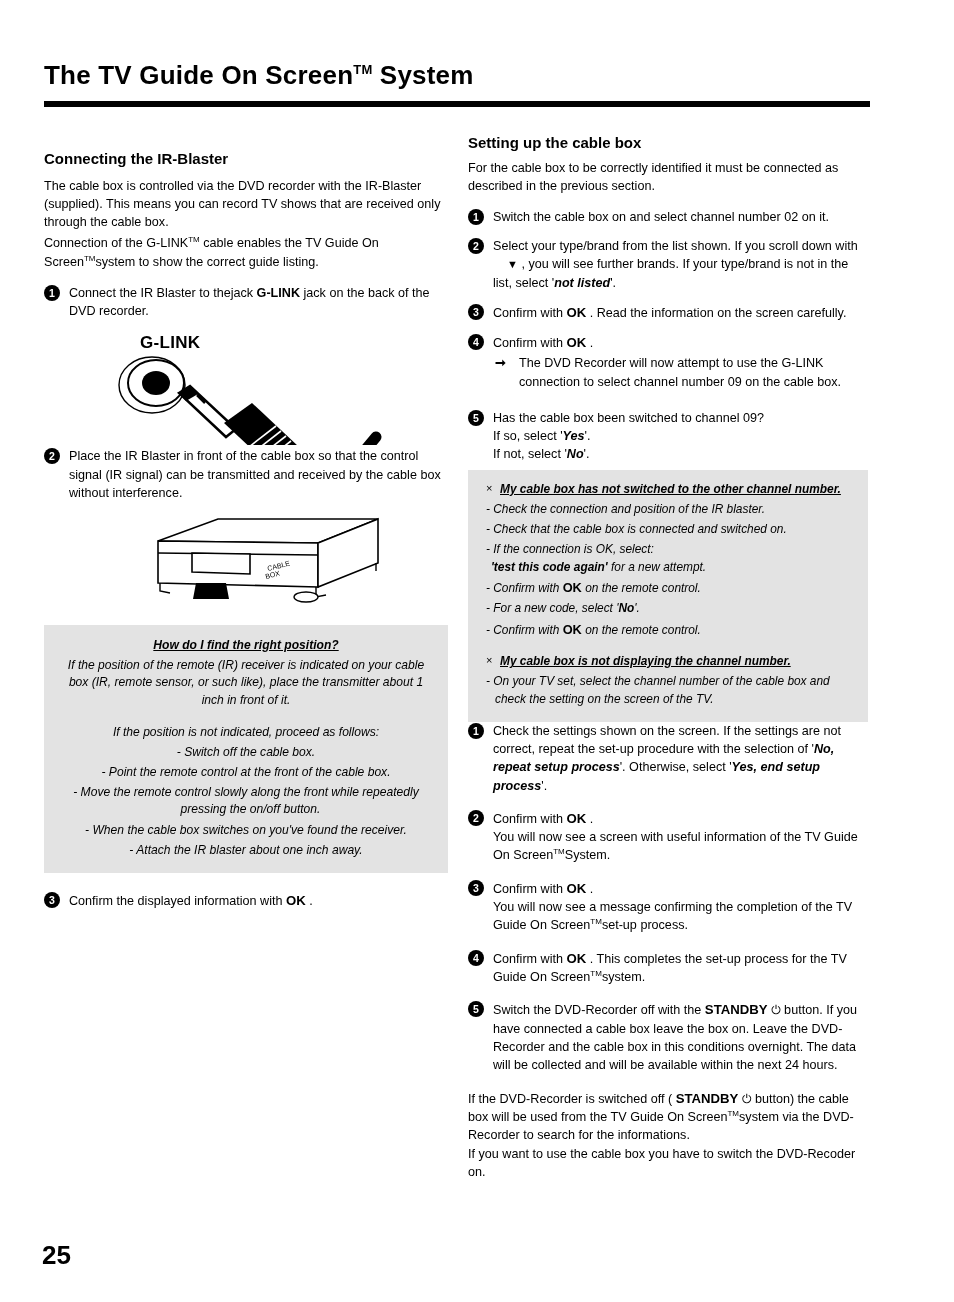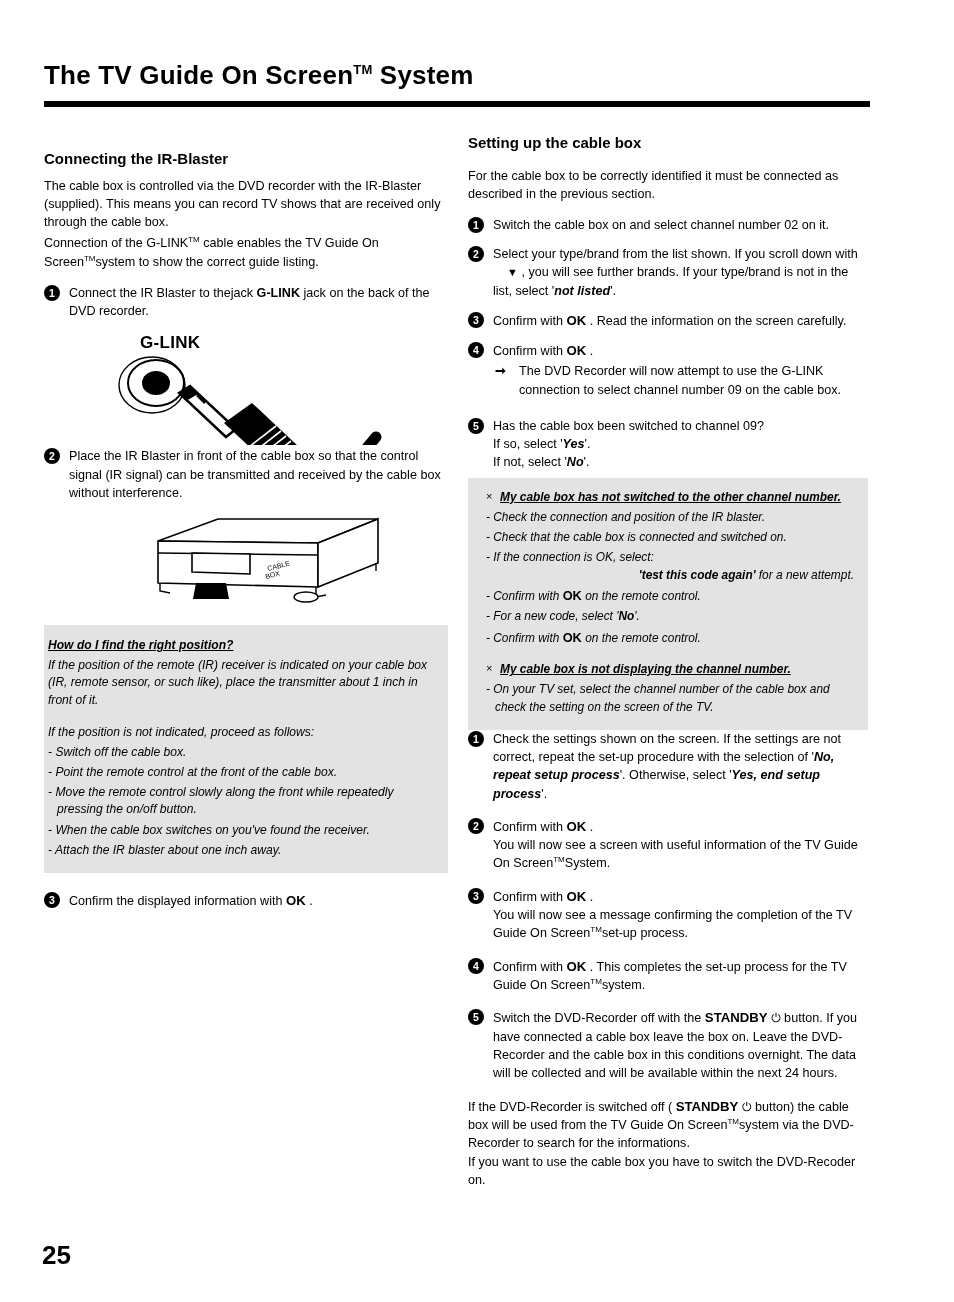--- a/index.html
+++ b/index.html
@@ -108,24 +108,25 @@
     font-size: 13px;
     font-weight: bold;
   }
   b.key { font-weight: bold; }
   i.em { font-style: italic; font-weight: bold; }
   .ok { font-weight: bold; font-size: 13.2px; }
 
   
   .greybox {
     background: #e3e3e3;
-    padding: 12px 16px 14px 4px;
+    padding: 12px 16px 14px 16px;
     font-style: italic;
     font-size: 12.1px;
     line-height: 1.42;
+    text-align: center;
   }
   .greybox .gb-title {
     font-weight: bold;
     font-style: italic;
     text-decoration: underline;
     display: block;
     margin-bottom: 3px;
   }
   .greybox p { margin: 0 0 1px 0; }
   .greybox p.sp { margin-top: 15px; }
@@ -282,21 +283,21 @@
     </div>
 
     <div class="step" style="margin-top:18px;">
       <span class="num">3</span>
       <span>Confirm the displayed information with </span><b class="ok">OK</b><span> .</span>
     </div>
   </div>
 
   <div class="col-right">
 
-    <h2 class="sub" style="margin-bottom:16px;">Setting up the cable box</h2>
+    <h2 class="sub" style="margin-bottom:8px;">Setting up the cable box</h2>
 
     <p class="body gap">For the cable box to be correctly identified it must be connected as described in the previous section.</p>
 
     <div class="step">
       <span class="num">1</span>
       <span>Switch the cable box on and select channel number 02 on it.</span>
     </div>
 
     <div class="step">
       <span class="num">2</span>
@@ -324,21 +325,21 @@
       <div>Has the cable box been switched to channel 09?</div>
       <div><span>If so, select '</span><i class="em">Yes</i><span>'.</span></div>
       <div><span>If not, select '</span><i class="em">No</i><span>'.</span></div>
     </div>
 
     <div class="greybox-right">
       <p class="x-head"><span class="xmark">×</span><u>My cable box has not switched to the other channel number.</u></p>
       <span class="dash">- Check the connection and position of the IR blaster.</span>
       <span class="dash">- Check that the cable box is connected and switched on.</span>
       <span class="dash">- If the connection is OK, select:</span>
-      <span class="dash" style="margin-top:0;padding-left:5px;text-indent:0;text-align:right;"><b class="bolditalic">'test this code again'</b><span> for a new attempt.</span></span>
+      <span class="dash" style="margin-top:0;padding-left:5px;text-indent:0;"><b class="bolditalic">'test this code again'</b><span> for a new attempt.</span></span>
       <span class="dash"><span>- Confirm with </span><b class="ok">OK</b><span> on the remote control.</span></span>
       <span class="dash"><span>- For a new code, select '</span><b class="bolditalic">No</b><span>'.</span></span>
       <span class="dash"><span>- Confirm with </span><b class="ok">OK</b><span> on the remote control.</span></span>
 
       <p class="x-head blk"><span class="xmark">×</span><u>My cable box is not displaying the channel number.</u></p>
       <span class="dash">- On your TV set, select the channel number of the cable box and check the setting on the screen of the TV.</span>
     </div>
 
 
     <div class="step">

